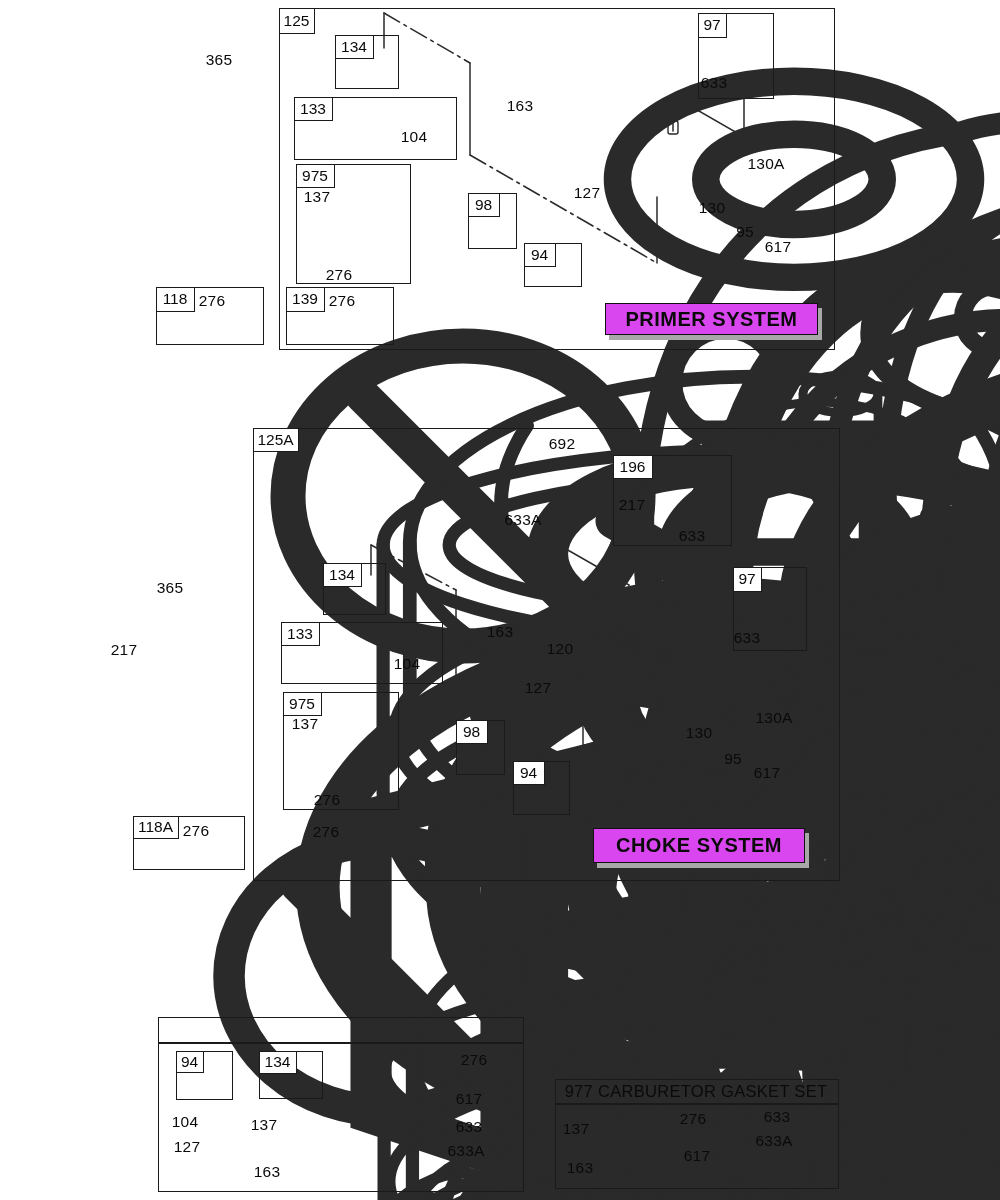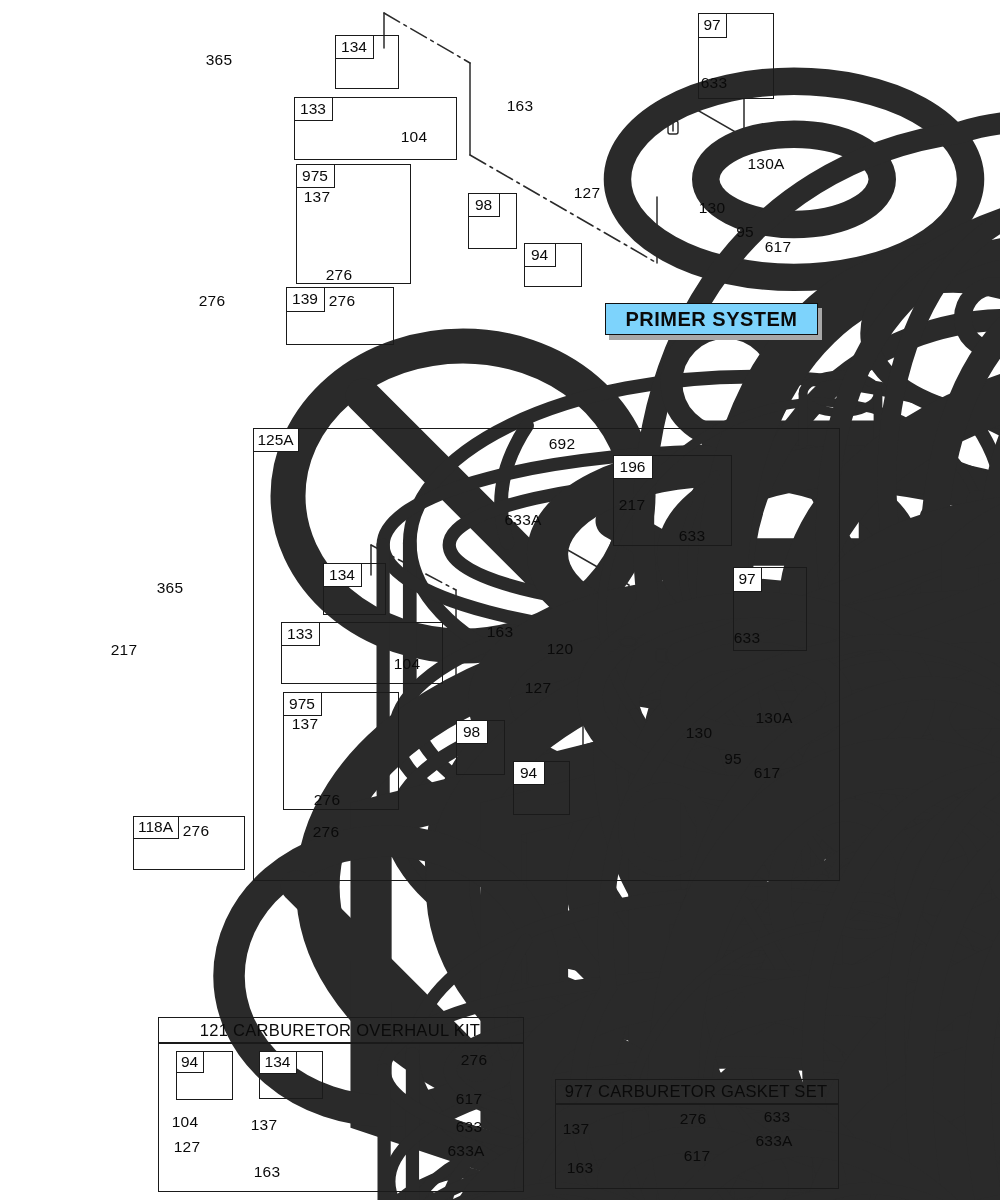--- a/index.html
+++ b/index.html
@@ -4,21 +4,21 @@
 <style>
   html,body{margin:0;padding:0;background:#ffffff;}
   #stage{position:relative;width:1000px;height:1200px;background:#fff;overflow:hidden;
          font-family:"Liberation Sans",sans-serif;color:#0a0a0a;}
   #art{position:absolute;left:0;top:0;}
   .pn{position:absolute;transform:translate(-50%,-50%);font-size:15.5px;letter-spacing:.2px;white-space:nowrap;}
   .secbox{position:absolute;border:1.6px solid #1a1a1a;}
   .co{position:absolute;border:1.5px solid #1a1a1a;}
   .co-l{position:absolute;left:-1.5px;top:-1.5px;border:1.5px solid #1a1a1a;background:#fff;
         display:flex;align-items:center;justify-content:center;font-size:15.5px;}
-  .systitle{position:absolute;border:1.8px solid #111;background:#7dd3fc;box-shadow:4px 5px 0 #a8a8a8;
+  .systitle{position:absolute;border:1.8px solid #111;background:#d946ef;box-shadow:4px 5px 0 #a8a8a8;
             display:flex;align-items:center;justify-content:center;font-size:20px;font-weight:700;letter-spacing:.5px;}
   .kittitle{position:absolute;transform:translate(-50%,-50%);font-size:16.5px;letter-spacing:.3px;white-space:nowrap;}
   .sep{position:absolute;background:#1a1a1a;height:1.5px;}
 </style>
 </head>
 <body>
 
 <div id="stage">
 
 <svg id="art" width="1000" height="1200" viewBox="0 0 1000 1200" stroke="#2a2a2a" fill="none" stroke-width="1.4" stroke-linecap="round">
@@ -356,34 +356,40 @@
         <use href="#s-oring617"></use>
       </g>
   <g transform="translate(796,1106) scale(0.85)">
         <use href="#s-seal633"></use>
       </g>
   <g transform="translate(794,1130) scale(0.9)">
         <use href="#s-bush633A"></use>
       </g>
 </svg>
 
+<div class="secbox" style="left:279px;top:8px;width:554px;height:340px">
+  <div class="co-l" style="width:34px;height:24px">125</div>
+</div>
 <div class="co" style="left:335px;top:35px;width:62px;height:52px">
   <div class="co-l" style="width:37px;height:22px">134</div>
 </div>
 <div class="co" style="left:294px;top:97px;width:161px;height:61px">
   <div class="co-l" style="width:37px;height:22px">133</div>
 </div>
 <div class="co" style="left:296px;top:164px;width:113px;height:118px">
   <div class="co-l" style="width:37px;height:22px">975</div>
 </div>
 <div class="co" style="left:468px;top:193px;width:47px;height:54px">
   <div class="co-l" style="width:30px;height:22px">98</div>
 </div>
 <div class="co" style="left:524px;top:243px;width:56px;height:42px">
   <div class="co-l" style="width:30px;height:22px">94</div>
+</div>
+<div class="co" style="left:156px;top:287px;width:106px;height:56px">
+  <div class="co-l" style="width:37px;height:23px">118</div>
 </div>
 <div class="co" style="left:286px;top:287px;width:106px;height:56px">
   <div class="co-l" style="width:37px;height:23px">139</div>
 </div>
 <div class="co" style="left:698px;top:13px;width:74px;height:84px">
   <div class="co-l" style="width:27px;height:23px">97</div>
 </div>
 <div class="systitle" style="left:605px;top:303px;width:211px;height:30px">PRIMER SYSTEM</div>
 
 <div class="pn" style="left:219px;top:60px">365</div>
@@ -420,20 +426,21 @@
 </div>
 <div class="co" style="left:513px;top:761px;width:55px;height:52px">
   <div class="co-l" style="width:30px;height:22px">94</div>
 </div>
 <div class="co" style="left:133px;top:816px;width:110px;height:52px">
   <div class="co-l" style="width:44px;height:21px">118A</div>
 </div>
 <div class="co" style="left:733px;top:567px;width:72px;height:82px">
   <div class="co-l" style="width:27px;height:23px">97</div>
 </div>
+<div class="systitle" style="left:593px;top:828px;width:210px;height:33px">CHOKE SYSTEM</div>
 
 <div class="pn" style="left:562px;top:444px">692</div>
 <div class="pn" style="left:523px;top:520px">633A</div>
 <div class="pn" style="left:632px;top:505px">217</div>
 <div class="pn" style="left:692px;top:536px">633</div>
 <div class="pn" style="left:170px;top:588px">365</div>
 <div class="pn" style="left:124px;top:650px">217</div>
 <div class="pn" style="left:407px;top:664px">104</div>
 <div class="pn" style="left:305px;top:724px">137</div>
 <div class="pn" style="left:327px;top:800px">276</div>
@@ -444,21 +451,20 @@
 <div class="pn" style="left:538px;top:688px">127</div>
 <div class="pn" style="left:747px;top:638px">633</div>
 <div class="pn" style="left:699px;top:733px">130</div>
 <div class="pn" style="left:774px;top:718px">130A</div>
 <div class="pn" style="left:733px;top:759px">95</div>
 <div class="pn" style="left:767px;top:773px">617</div>
 
 <div class="secbox" style="left:158px;top:1017px;width:364px;height:173px">
   <div class="sep" style="left:0;top:24px;width:100%"></div>
 </div>
-<div class="kittitle" style="left:340px;top:1030px">121 CARBURETOR OVERHAUL KIT</div>
 <div class="co" style="left:176px;top:1051px;width:55px;height:47px">
   <div class="co-l" style="width:26px;height:20px">94</div>
 </div>
 <div class="co" style="left:259px;top:1051px;width:62px;height:46px">
   <div class="co-l" style="width:36px;height:21px">134</div>
 </div>
 <div class="pn" style="left:185px;top:1122px">104</div>
 <div class="pn" style="left:187px;top:1147px">127</div>
 <div class="pn" style="left:264px;top:1125px">137</div>
 <div class="pn" style="left:267px;top:1172px">163</div>

